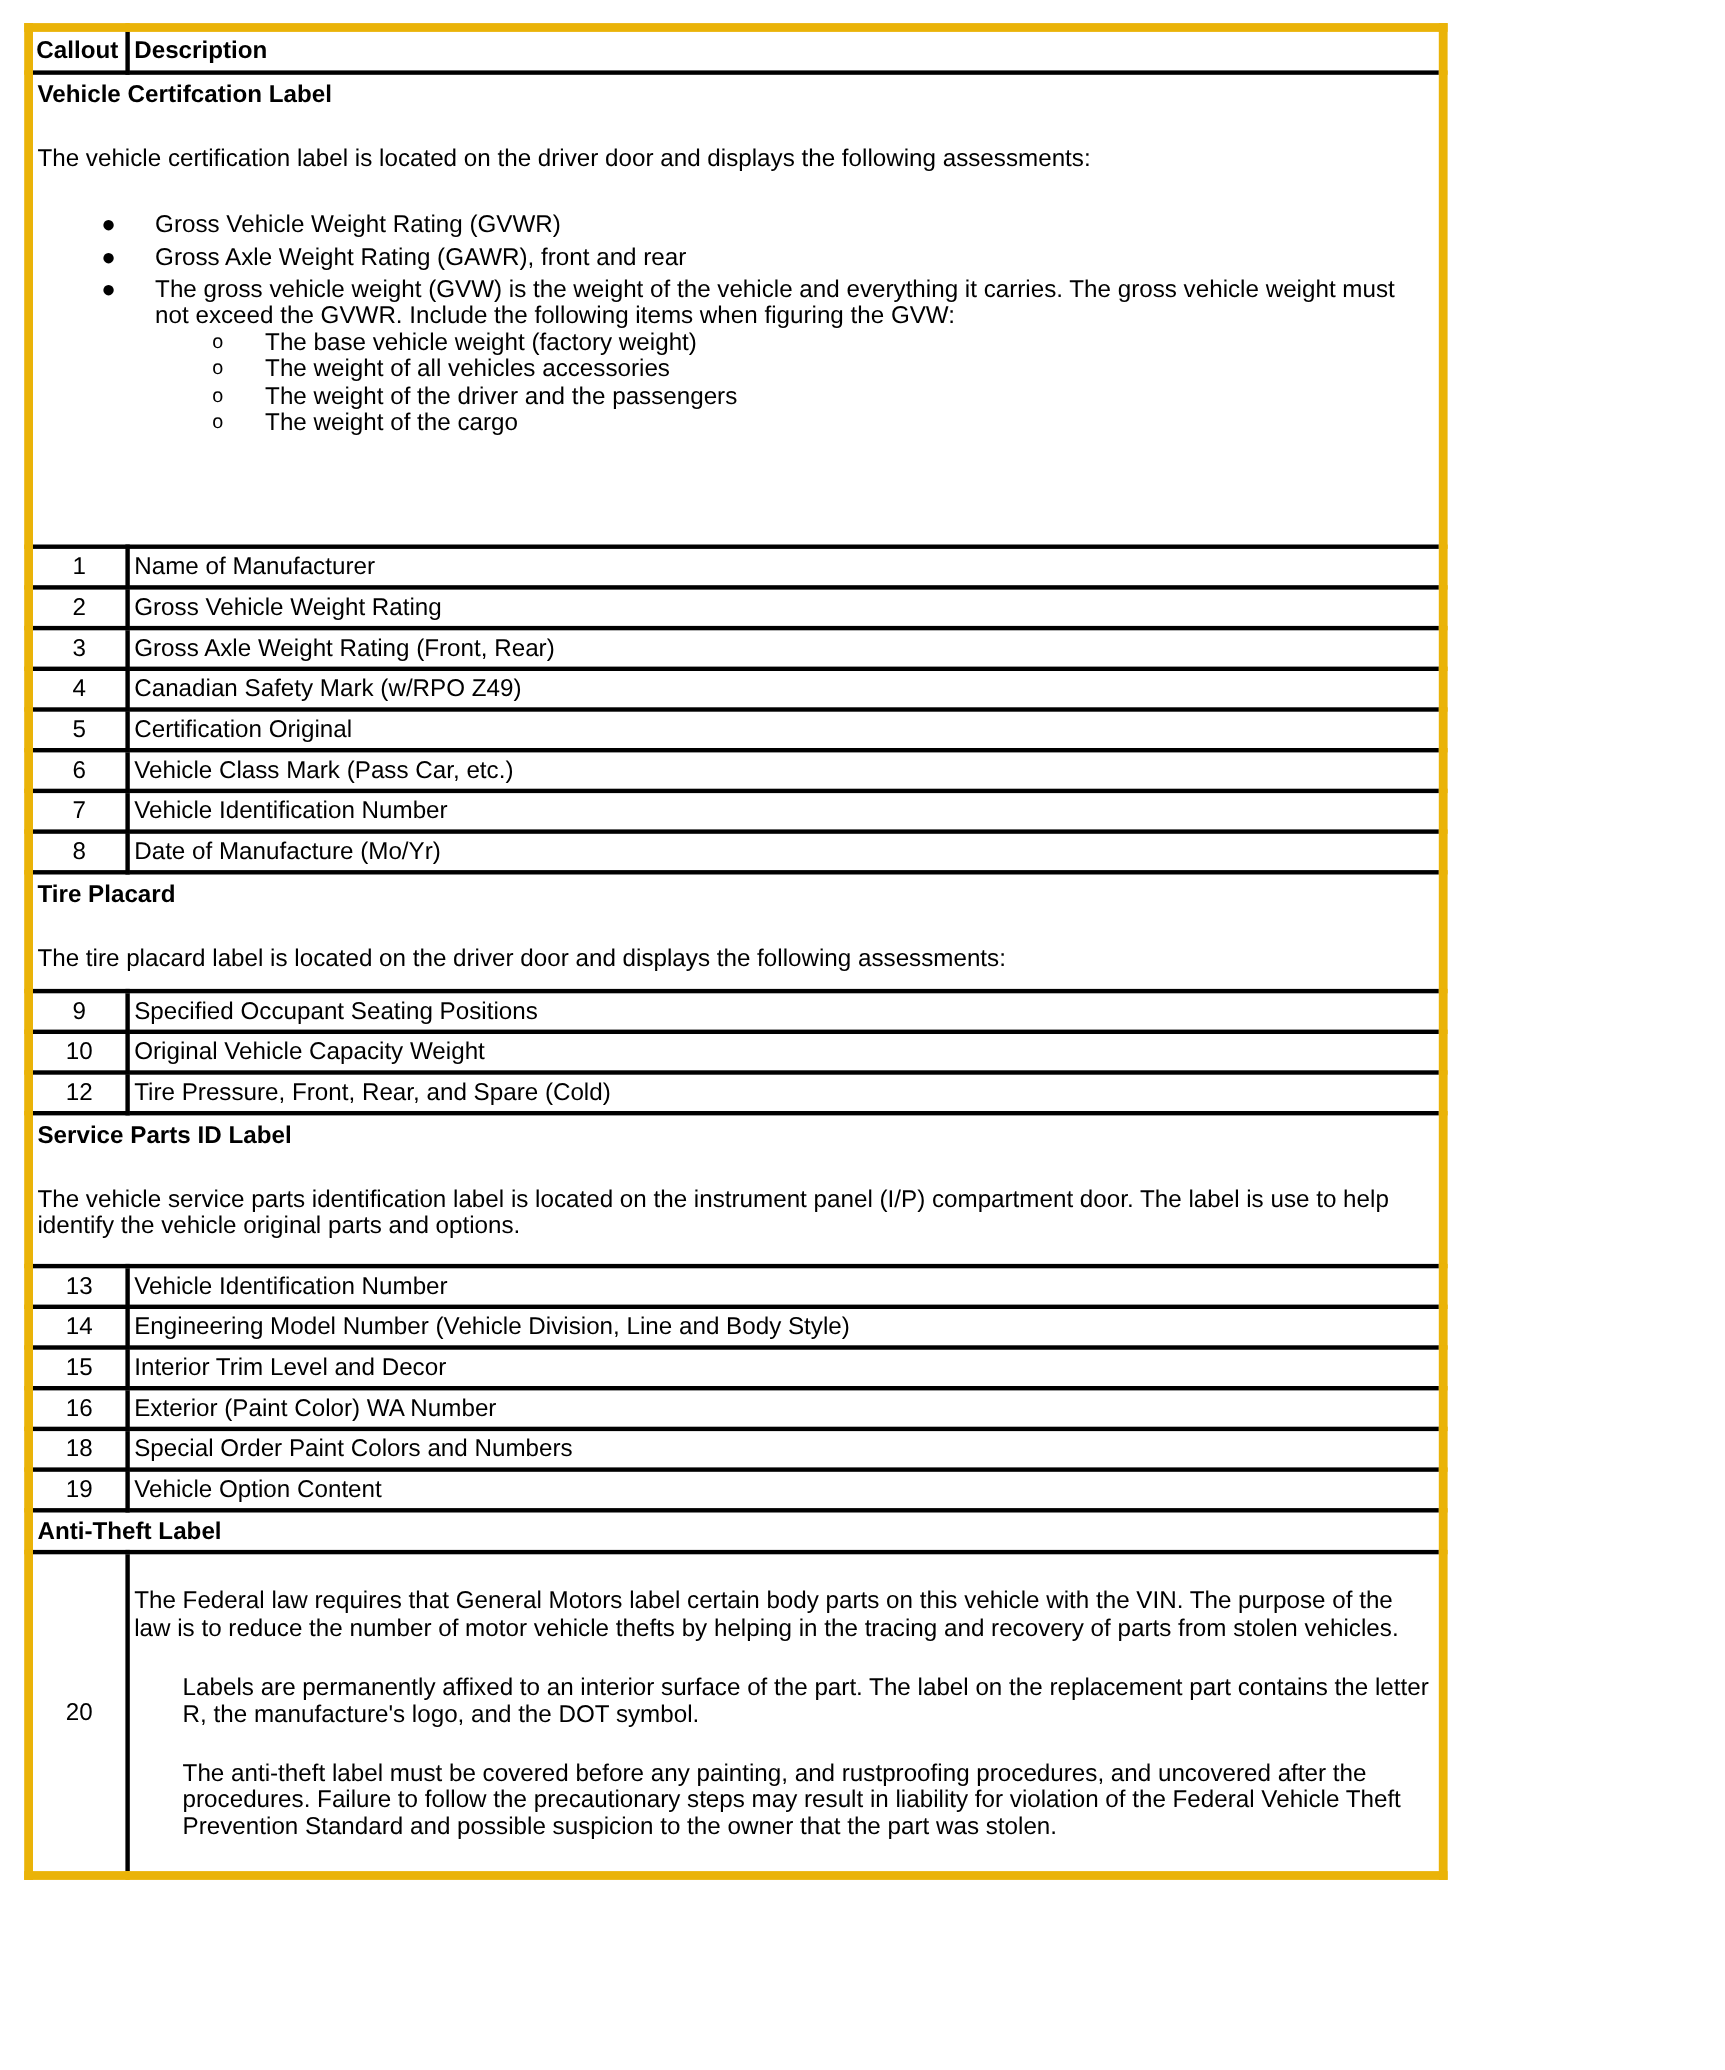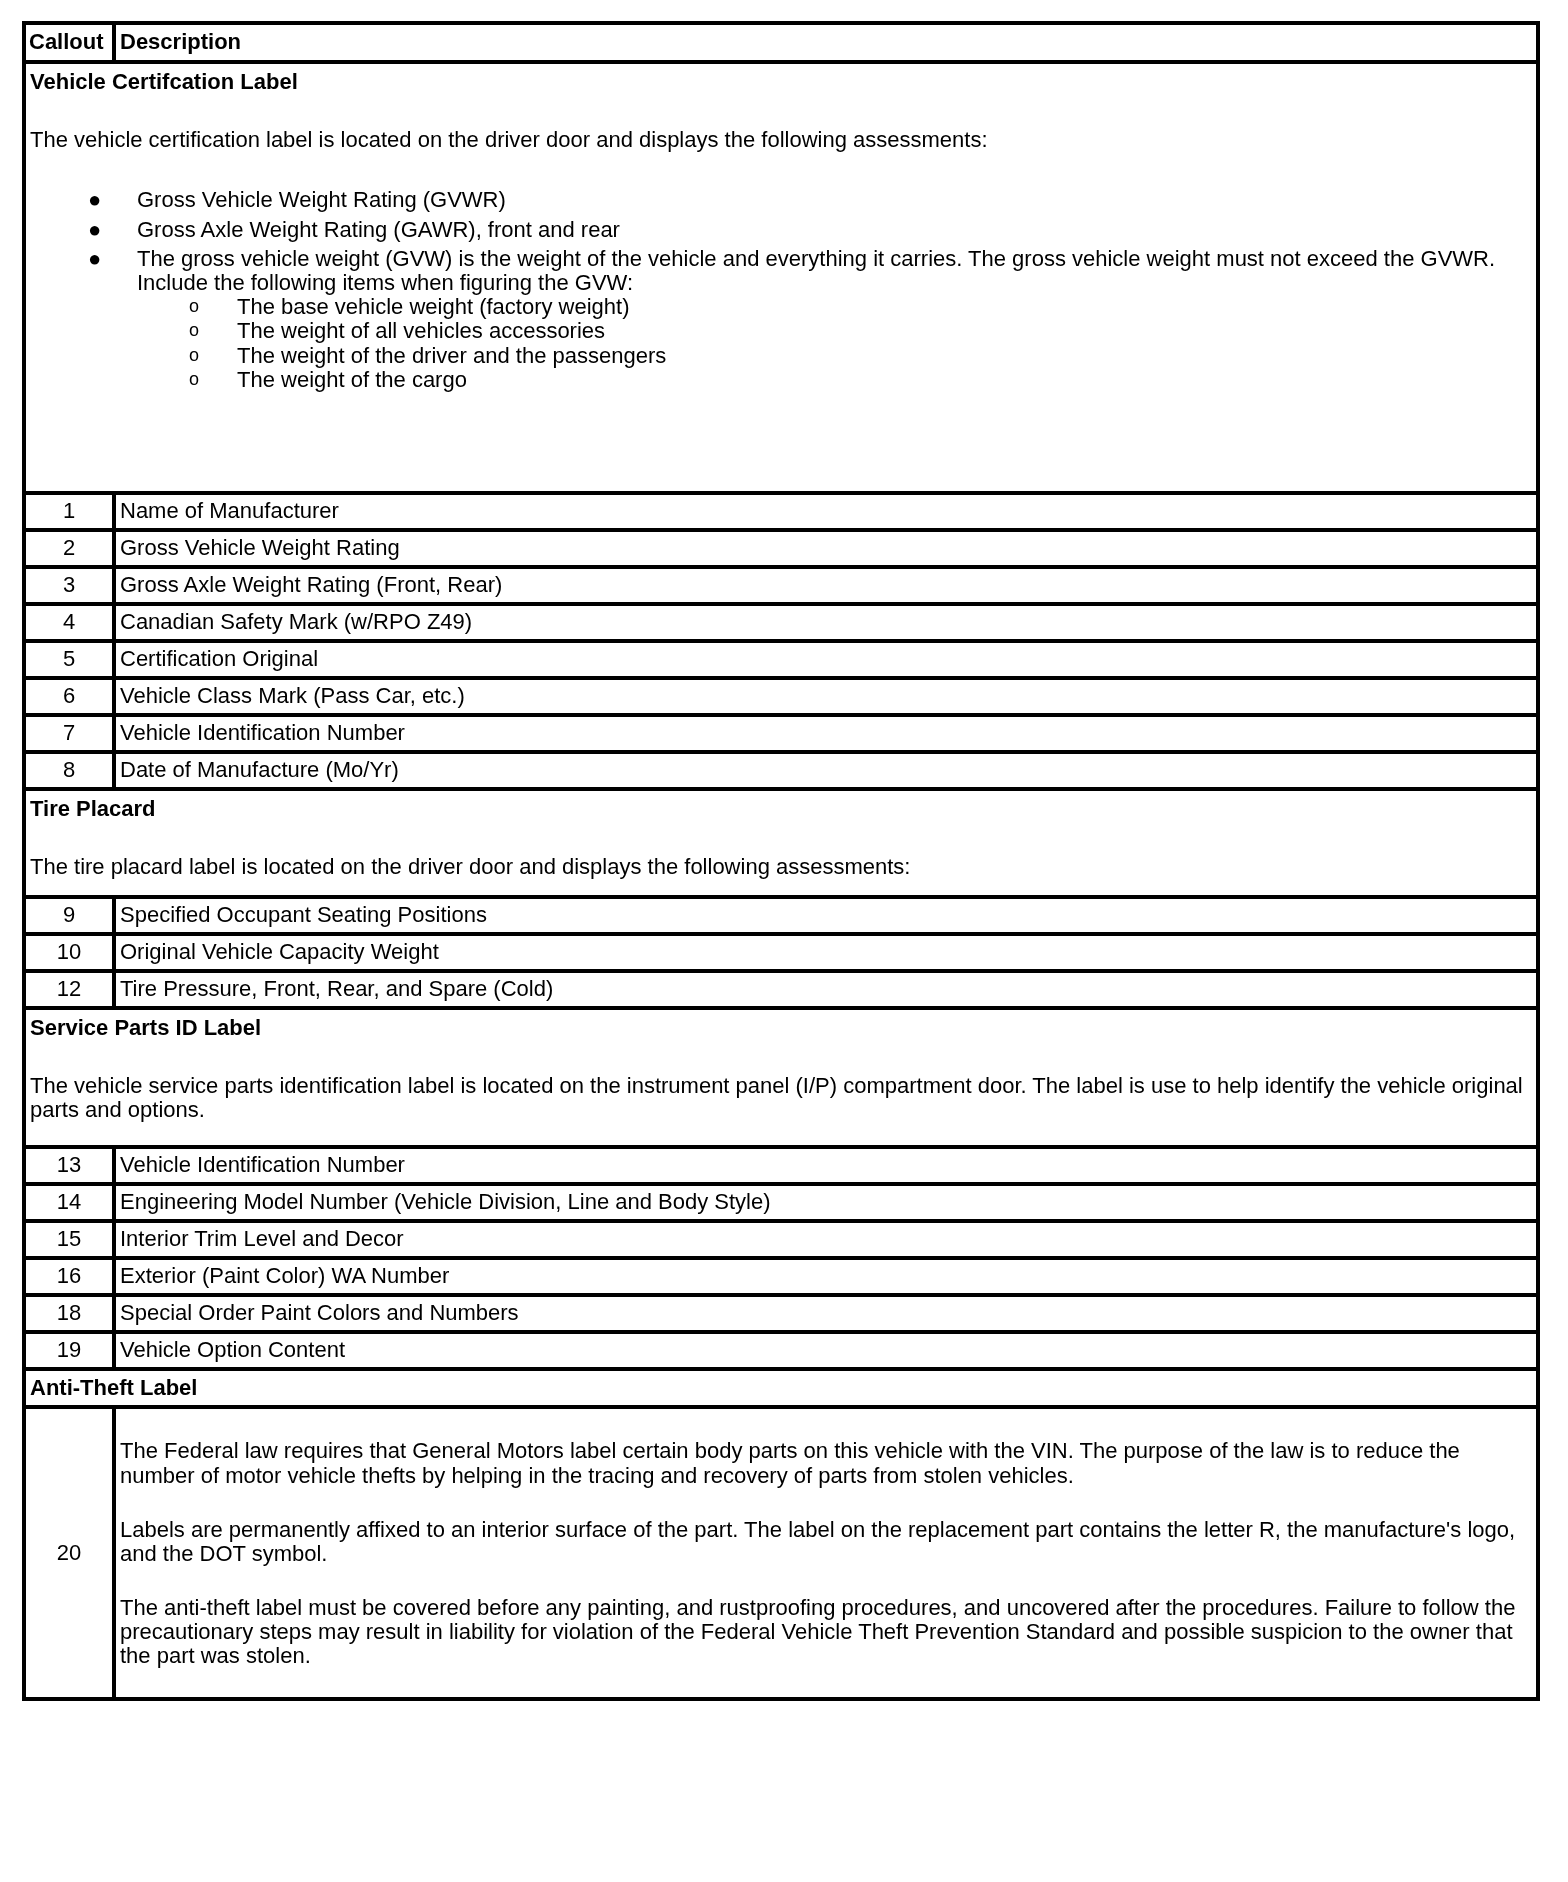--- a/index.html
+++ b/index.html
@@ -13,24 +13,24 @@
       position: relative;
       font-family: "Liberation Sans", sans-serif;
       color: #000000;
       font-size: 22px;
       line-height: 1.1;
     }
     .doc-table {
       position: absolute;
       left: 22px;
       top: 21px;
-      width: 1518px;
+      width: 1294px;
       border-collapse: collapse;
       table-layout: fixed;
-      border: 4px solid #eab308;
+      border: 8px solid #eab308;
     }
     .doc-table td, .doc-table th {
       border: 4px solid #000;
       padding: 0 4px;
       vertical-align: middle;
       font-weight: normal;
       text-align: left;
     }
     .col-callout { width: 90px; }
     .doc-table th {
@@ -97,20 +97,21 @@
     }
     .cert-cell { height: 423px; }
     .tire-cell { height: 100px; }
     .service-cell { height: 131px; }
     .anti-head td { height: 34px; }
     .anti-para {
       margin: 0;
     }
     .anti-para + .anti-para {
       margin-top: 30px;
+      margin-left: 44px;
     }
     .anti-cell {
       height: 282px;
       padding-top: 4px !important;
       padding-bottom: 2px !important;
     }
   </style>
 </head>
 <body>
 

